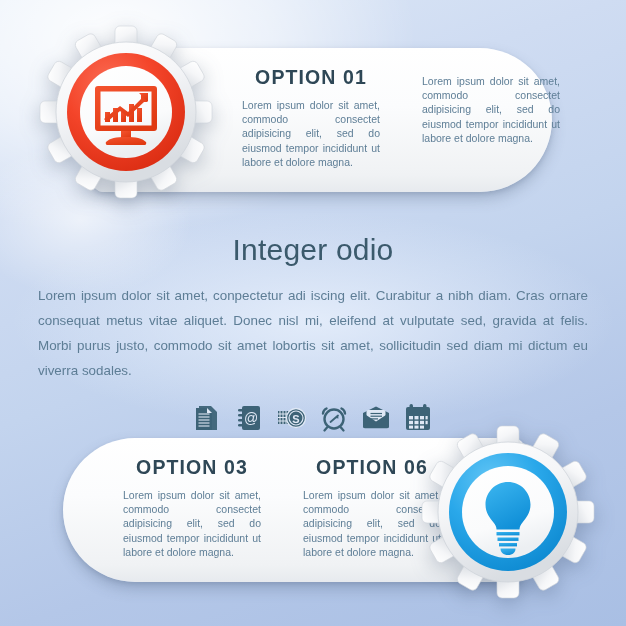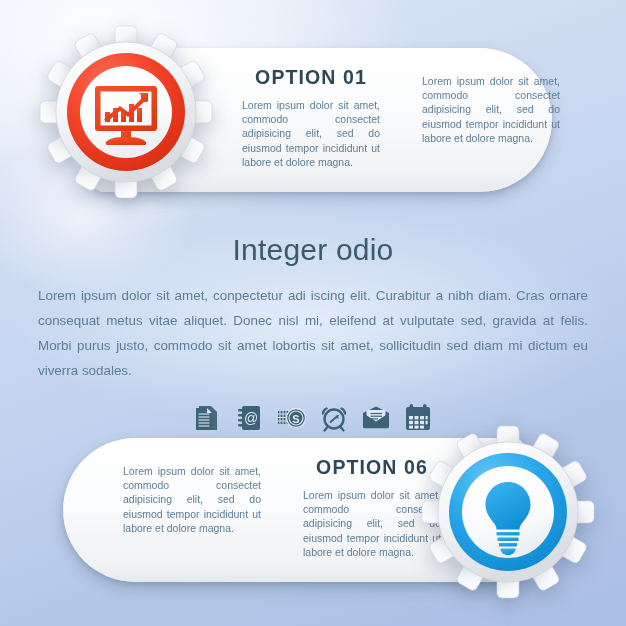--- a/index.html
+++ b/index.html
@@ -340,20 +340,21 @@
           </g>
         </svg>
       </div>
 
     </div>
   </div>
 
   <div class="panel panel-bottom">
     <div class="opt-wrap opt-wrap-bottom">
       <div class="opt-col">
+        <div class="opt-title">OPTION 03</div>
         <p class="opt-body">Lorem ipsum dolor sit amet, commodo consectet adipisicing elit, sed do eiusmod tempor incididunt ut labore et dolore magna.</p>
       </div>
       <div class="opt-col">
         <div class="opt-title">OPTION 06</div>
         <p class="opt-body">Lorem ipsum dolor sit amet, commodo consectet adipisicing elit, sed do eiusmod tempor incididunt ut labore et dolore magna.</p>
       </div>
     </div>
   </div>
 
   <svg class="gear gear-bottom" viewBox="0 0 180 180">

